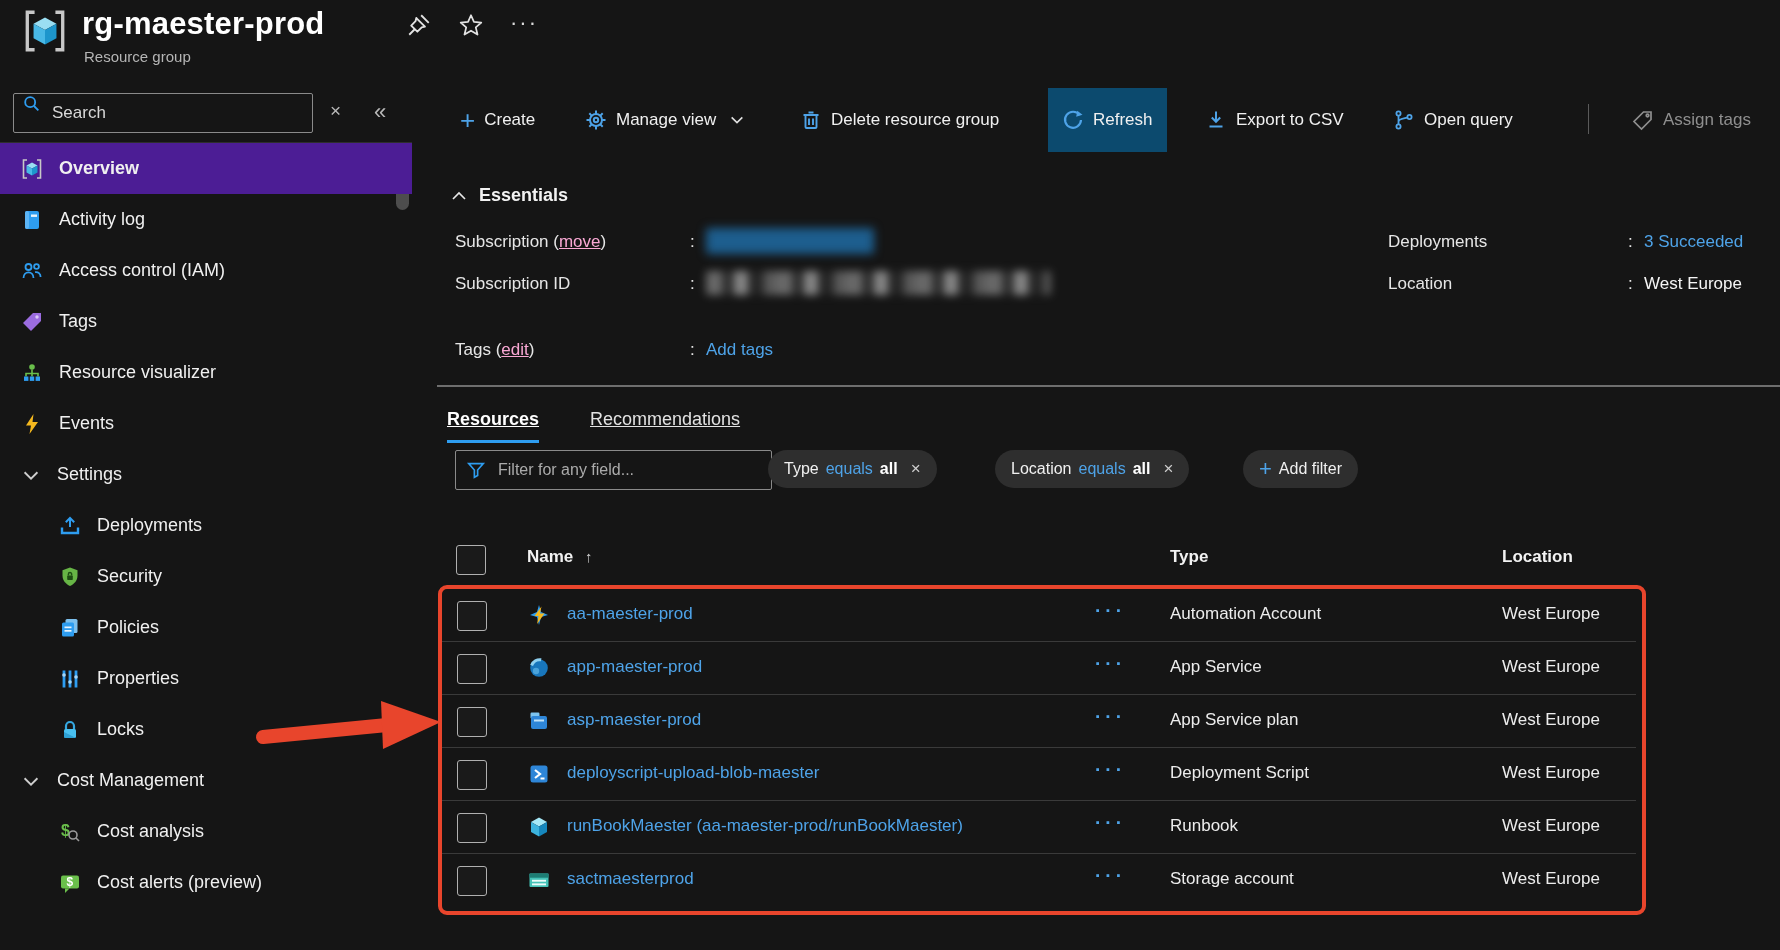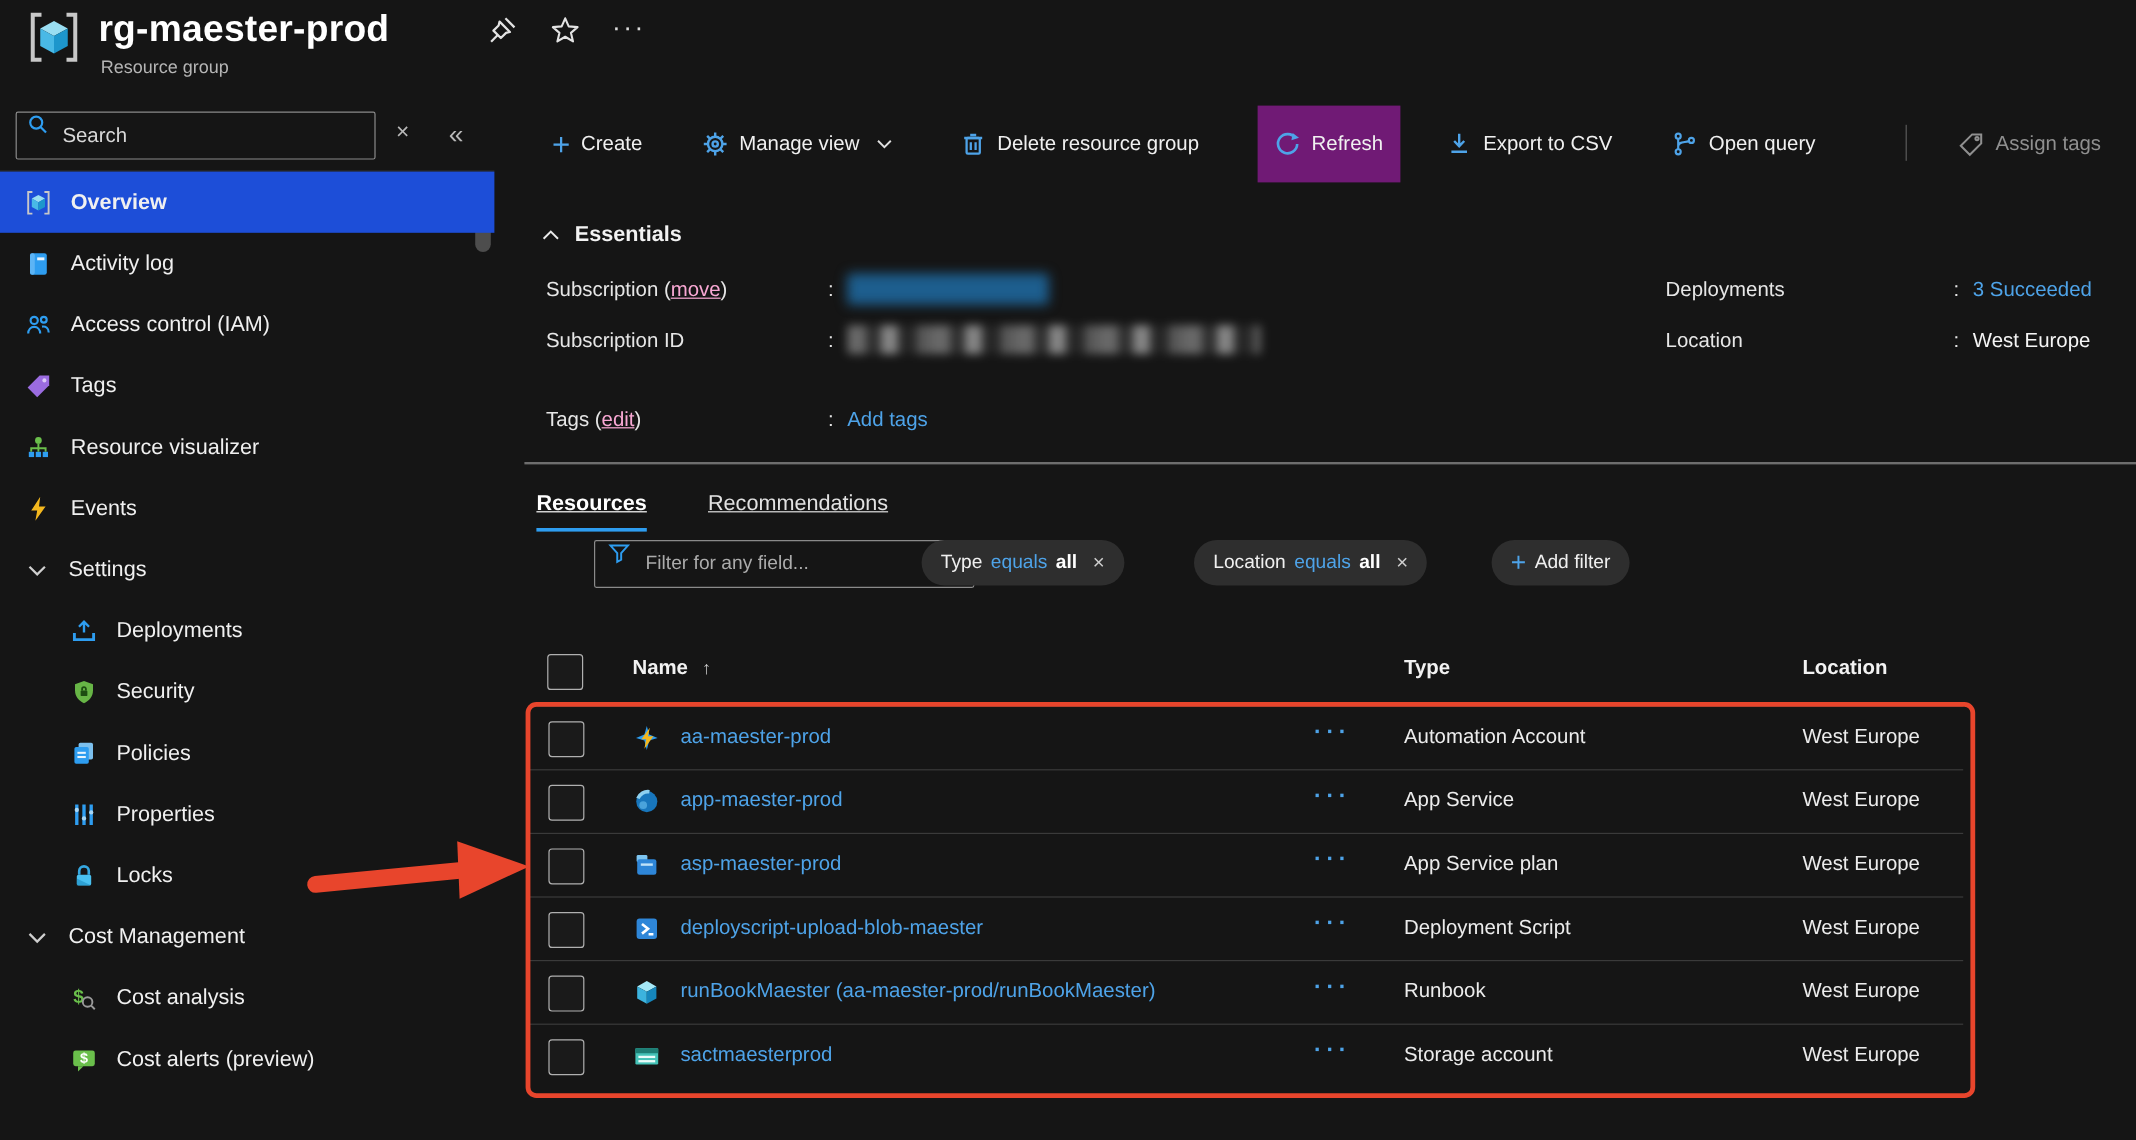--- a/index.html
+++ b/index.html
@@ -15,46 +15,46 @@
   
   .searchbox{position:absolute;left:13px;top:93px;width:282px;height:38px;border:1px solid #8a8a8a;
              border-radius:2px;display:flex;gap:8px;padding:0 8px;background:#151515;}
   .searchbox input{flex:1;background:transparent;border:0;outline:none;color:#e8e8e8;font-size:17px;
                    font-family:inherit;}
   .searchbox input::placeholder{color:#d8d8d8;opacity:1;}
   .sb-aux{font-size:19px;color:#b8b8b8;cursor:pointer;}
   .sb-list{position:absolute;left:0;top:142px;width:412px;border-top:1px solid #2e2e2e;}
   .sb-item{height:51px;display:flex;align-items:center;gap:15px;padding-left:20px;font-size:18px;
            color:#f0f0f0;cursor:pointer;}
-  .sb-item.sel{background:#1d4ed8;font-weight:bold;}
+  .sb-item.sel{background:#4c1d95;font-weight:bold;}
   .sb-item.ind{padding-left:58px;}
   .sb-scroll{position:absolute;left:396px;top:144px;width:13px;height:66px;background:#4d4d4d;border-radius:7px;}
   
   .tb-item{position:absolute;top:88px;height:64px;display:flex;align-items:center;gap:9px;font-size:17px;
            color:#f0f0f0;cursor:pointer;white-space:nowrap;}
-  .tb-item.active{background:#701a75;padding:0 14px;}
+  .tb-item.active{background:#0c4a6e;padding:0 14px;}
   .tb-item.dim{color:#8f8f8f;}
   .tb-plus{color:#4ea3e8;font-size:26px;font-weight:400;line-height:20px;}
   .tb-divider{position:absolute;top:104px;left:1588px;width:1px;height:30px;background:#5a5a5a;}
   
   .ess-label{font-size:17px;color:#e6e6e6;}
   .ess-colon{font-size:17px;color:#e6e6e6;}
   .ess-value{font-size:17px;color:#f5f5f5;}
   .link{color:#4ea3e8;cursor:pointer;text-decoration:none;}
   .ulink{color:#f9a8d4;cursor:pointer;text-decoration:underline;}
   .redact-blue{position:absolute;width:168px;height:26px;background:#1d5e8e;border-radius:3px;filter:blur(5px);}
   .redact-gray{position:absolute;width:345px;height:24px;border-radius:2px;filter:blur(4px);opacity:.85;
       background:repeating-linear-gradient(90deg,#777 0 16px,#333 16px 28px,#999 28px 42px,#2a2a2a 42px 58px,#666 58px 70px);}
   .ess-divider{position:absolute;left:437px;top:385px;width:1343px;height:2px;background:#6e6e6e;}
   
   .tab{position:absolute;top:398px;height:42px;display:flex;align-items:center;font-size:18px;color:#e2e2e2;cursor:pointer;text-decoration:underline;}
   .tab.sel{color:#fff;font-weight:bold;border-bottom:3px solid #2e9df0;}
   
   .filter-input{position:absolute;left:455px;top:450px;width:295px;height:38px;border:1px solid #8a8a8a;
-                border-radius:2px;display:flex;gap:10px;padding:0 10px;background:#151515;margin-left:40px;}
+                border-radius:2px;display:flex;align-items:center;gap:10px;padding:0 10px;background:#151515;}
   .filter-input input{flex:1;background:transparent;border:0;outline:none;color:#e8e8e8;font-size:16px;font-family:inherit;}
   .filter-input input::placeholder{color:#ababab;opacity:1;}
   .pill{position:absolute;top:450px;height:38px;background:#2e2e2e;border-radius:19px;display:flex;
         align-items:center;gap:7px;padding:0 16px;font-size:16px;color:#f0f0f0;cursor:pointer;white-space:nowrap;}
   .pill .op{color:#4ea3e8;}
   .pill b{color:#fff;}
   .pill .x{color:#cfcfcf;font-size:17px;margin-left:6px;}
   
   .th-row{position:absolute;left:437px;top:535px;width:1343px;height:50px;font-weight:bold;font-size:17px;}
   .checkbox{position:absolute;width:28px;height:28px;border:1.5px solid #b0b0b0;border-radius:3px;background:#1a1a1a;cursor:pointer;}

